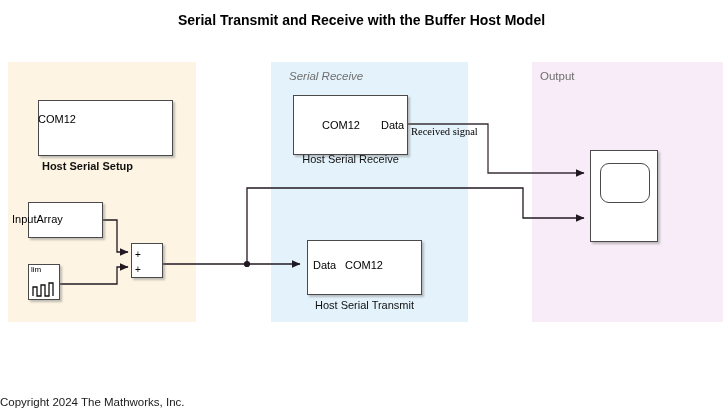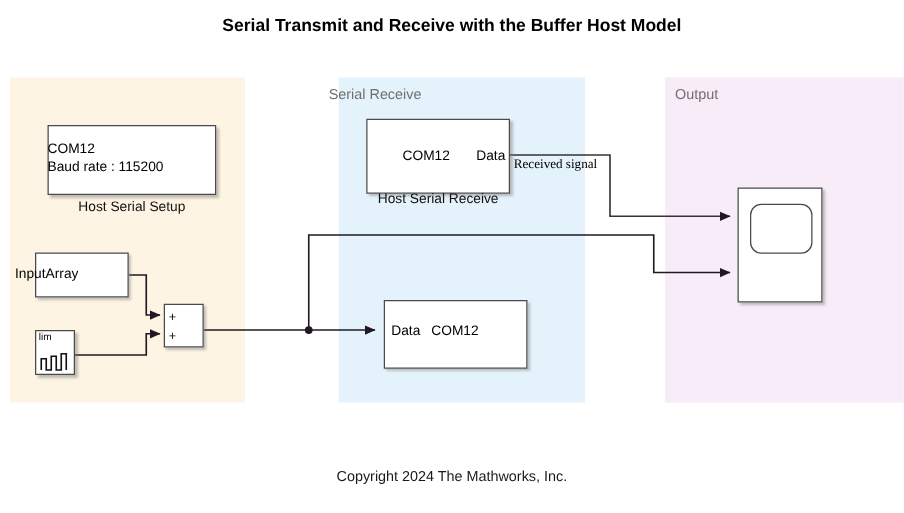--- a/index.html
+++ b/index.html
@@ -52,22 +52,22 @@
     width:723px;
     top:12px;left:0;
     text-align:center;
     font-size:14px;
     font-weight:bold;
     color:#000000;
   }
   #copyright{
     position:absolute;
     width:723px;
-    top:376px;left:0;
-    text-align:center;
+    top:396px;left:0;
+    text-align:left;
     font-size:11.5px;
     color:#1a1a1a;
   }
   svg{position:absolute;left:0;top:0;}
   .sum-sign{
     position:absolute;
     font-size:10px;
     color:#000;
     line-height:1;
   }
@@ -83,21 +83,21 @@
 <body>
 
 <div id="canvas">
 
   <div id="title">Serial Transmit and Receive with the Buffer Host Model</div>
 
   <div class="panel" style="left:8px;top:62px;width:188px;height:260px;background:#fdf4e3;"></div>
   <div class="panel" style="left:271px;top:62px;width:197px;height:260px;background:#e4f2fb;"></div>
   <div class="panel" style="left:532px;top:62px;width:191px;height:260px;background:#f7ecf7;"></div>
 
-  <div class="panel-label" style="left:263px;top:70px;">Serial Receive</div>
+  <div class="panel-label" style="left:289px;top:70px;font-style:italic;">Serial Receive</div>
   <div class="panel-label" style="left:540px;top:70px;">Output</div>
 
   <svg width="723" height="410">
     <defs>
       <marker id="arrow" markerWidth="9" markerHeight="9" refX="8" refY="4.5" orient="auto" markerUnits="userSpaceOnUse">
         <path d="M0,0.8 L8.5,4.5 L0,8.2 z" fill="#221822"></path>
       </marker>
     </defs>
 
     <path d="M103,220 L117,220 L117,252 L128,252" fill="none" stroke="#221822" stroke-width="1.3" marker-end="url(#arrow)"></path>
@@ -108,22 +108,21 @@
 
     <path d="M247,264 L247,188 L523,188 L523,218 L584,218" fill="none" stroke="#221822" stroke-width="1.3" marker-end="url(#arrow)"></path>
 
     <circle cx="247" cy="264" r="3.1" fill="#221822"></circle>
 
     <path d="M408,124 L488,124 L488,173 L584,173" fill="none" stroke="#3a3038" stroke-width="1.3" marker-end="url(#arrow)"></path>
   </svg>
 
   <div class="block" style="left:38px;top:100px;width:135px;height:56px;"></div>
   <div class="block-text" style="left:38px;top:113px;width:135px;">COM12</div>
-  <div class="block-text" style="left:38px;top:128px;width:135px;">Baud rate : 115200</div>
-  <div class="caption" style="left:38px;top:160px;width:135px;">Host Serial Setup</div>
+  <div class="caption" style="left:20px;top:160px;width:135px;font-weight:bold;">Host Serial Setup</div>
 
   <div class="block" style="left:28px;top:202px;width:75px;height:36px;"></div>
   <div class="block-text" style="left:12px;top:213px;width:75px;">InputArray</div>
 
   <div class="block" style="left:28px;top:264px;width:32px;height:36px;">
     <div class="lim-text">lim</div>
     <svg width="32" height="36" style="left:0;top:0;">
       <path d="M4,31 L4,22 L8,22 L8,31 L12,31 L12,20 L16,20 L16,31 L20,31 L20,18 L24,18 L24,31" fill="none" stroke="#111" stroke-width="1.3"></path>
     </svg>
   </div>
@@ -134,20 +133,21 @@
   </div>
 
   <div class="block" style="left:293px;top:95px;width:115px;height:60px;"></div>
   <div class="block-text" style="left:322px;top:119px;">COM12</div>
   <div class="block-text" style="left:381px;top:119px;">Data</div>
   <div class="caption" style="left:293px;top:153px;width:115px;">Host Serial Receive</div>
 
   <div class="block" style="left:307px;top:240px;width:115px;height:55px;"></div>
   <div class="block-text" style="left:313px;top:259px;">Data</div>
   <div class="block-text" style="left:345px;top:259px;">COM12</div>
+  <div class="caption" style="left:307px;top:299px;width:115px;">Host Serial Transmit</div>
 
   <div class="block" style="left:590px;top:150px;width:68px;height:92px;">
     <div style="position:absolute;left:9px;top:12px;width:48px;height:38px;
                 border:1.4px solid #4a4a4a;border-radius:9px;background:#ffffff;"></div>
   </div>
 
   <div class="wire-label" style="left:411px;top:126px;font-family:Liberation Serif, serif;">Received signal</div>
 
   <div id="copyright">Copyright 2024 The Mathworks, Inc.</div>
 

